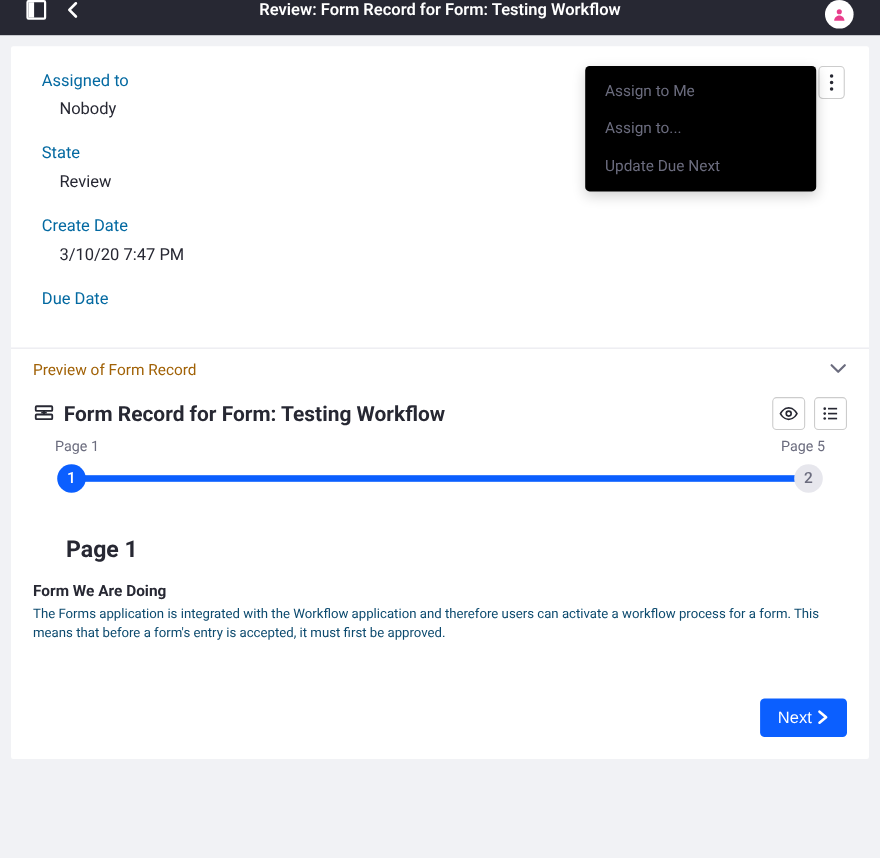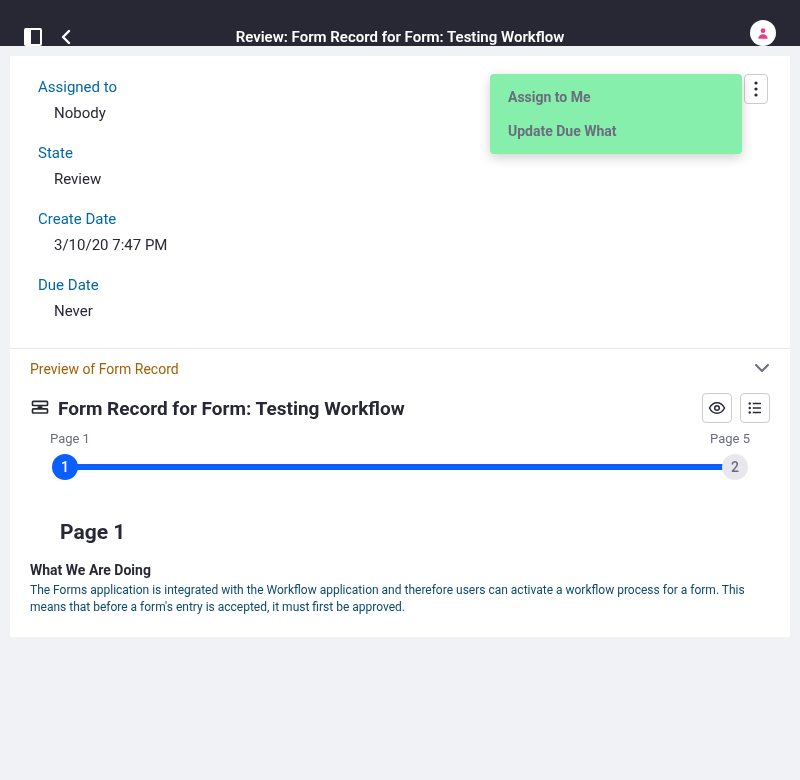--- a/index.html
+++ b/index.html
@@ -5,23 +5,23 @@
     * { box-sizing: border-box; margin: 0; padding: 0; }
     body {
       font-family: -apple-system, BlinkMacSystemFont, "Segoe UI", Roboto, Helvetica, Arial, sans-serif;
       background: #f1f2f5;
       width: 800px;
       height: 780px;
       overflow: hidden;
     }
     .topbar {
       background: #272833;
-      height: 46px;
-      display: flex;
-      align-items: flex-end;
+      height: 32px;
+      display: flex;
+      align-items: flex-start;
       padding: 0 24px;
       position: relative;
     }
     .topbar-left {
       display: flex;
       align-items: center;
       gap: 18px;
     }
     .panel-toggle {
       width: 18px;
@@ -100,27 +100,26 @@
       display: flex;
       align-items: center;
       justify-content: center;
       cursor: pointer;
       z-index: 5;
     }
     .dropdown {
       position: absolute;
       top: 18px;
       right: 48px;
-      width: 252px;
-      background: #86efac;
+      width: 210px;
+      background: #000000;
       border-radius: 4px;
       box-shadow: 0 4px 12px rgba(0,0,0,0.18);
       padding: 6px 0;
       z-index: 10;
-      font-weight: bold;
     }
     .dropdown-item {
       padding: 9px 18px;
       font-size: 14px;
       color: #6b6c7e;
       cursor: pointer;
     }
     .divider {
       height: 1px;
       background: #e7e7ed;
@@ -267,39 +266,39 @@
   <div class="card">
     <div class="kebab-btn">
       <svg width="4" height="16" viewBox="0 0 4 16">
           <circle cx="2" cy="2" r="1.6" fill="#272833"></circle>
           <circle cx="2" cy="8" r="1.6" fill="#272833"></circle>
           <circle cx="2" cy="14" r="1.6" fill="#272833"></circle>
         </svg>
     </div>
     <div class="dropdown">
       <div class="dropdown-item">Assign to Me</div>
-      <div class="dropdown-item">Update Due What</div>
+      <div class="dropdown-item">Assign to...</div>
+      <div class="dropdown-item">Update Due Next</div>
     </div>
 
     <div class="details">
       <div class="field">
         <div class="field-label">Assigned to</div>
         <div class="field-value">Nobody</div>
       </div>
       <div class="field">
         <div class="field-label">State</div>
         <div class="field-value">Review</div>
       </div>
       <div class="field">
         <div class="field-label">Create Date</div>
         <div class="field-value">3/10/20 7:47 PM</div>
       </div>
       <div class="field" style="margin-bottom:0">
         <div class="field-label">Due Date</div>
-        <div class="field-value">Never</div>
       </div>
     </div>
 
     <div class="divider"></div>
 
     <div class="preview-header">
       <span>Preview of Form Record</span>
       <span class="chev">
         <svg width="16" height="12" viewBox="0 0 16 12">
             <path d="M2 3 L8 9 L14 3" stroke="#6b6c7e" stroke-width="2" fill="none" stroke-linecap="round" stroke-linejoin="round"></path>
@@ -343,18 +342,26 @@
         <span>Page 5</span>
       </div>
       <div class="pager-track">
         <div class="pager-line"></div>
         <div class="pager-dot one">1</div>
         <div class="pager-dot two">2</div>
       </div>
 
       <div class="page-heading">Page 1</div>
 
-      <div class="section-heading">What We Are Doing</div>
+      <div class="section-heading">Form We Are Doing</div>
       <div class="section-body">The Forms application is integrated with the Workflow application and therefore users can activate a workflow process for a form. This means that before a form's entry is accepted, it must first be approved.</div>
 
+      <div class="next-row">
+        <button class="next-btn">
+          <span>Next</span>
+          <svg width="12" height="14" viewBox="0 0 12 14">
+              <path d="M3 2 L9 7 L3 12" stroke="#fff" stroke-width="2.4" fill="none" stroke-linecap="round" stroke-linejoin="round"></path>
+            </svg>
+        </button>
+      </div>
     </div>
   </div>
 </div>
 
 </body></html>

